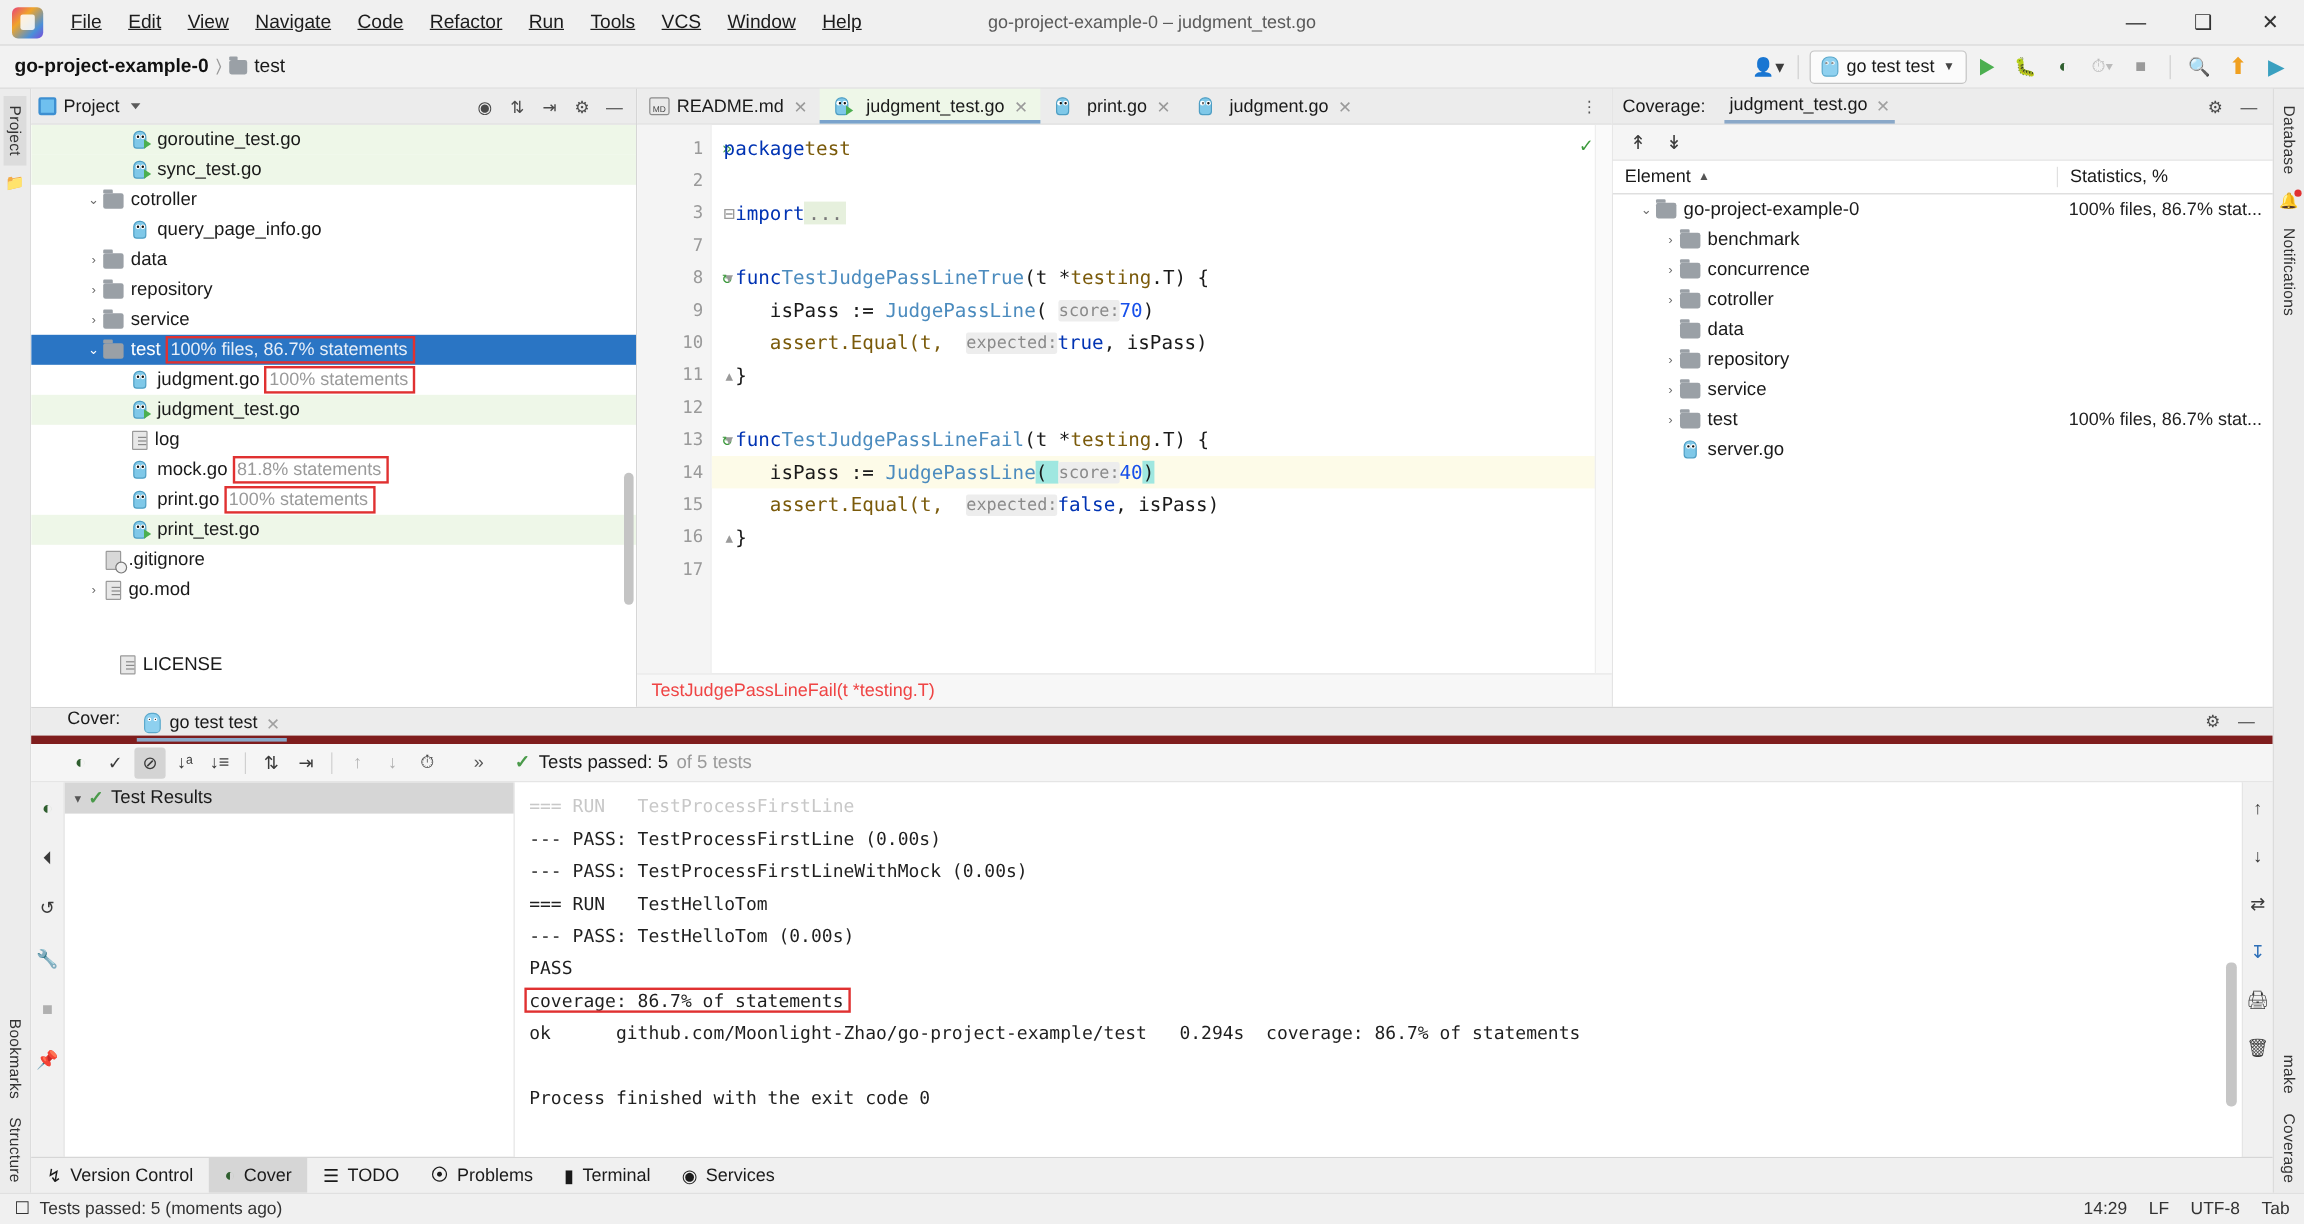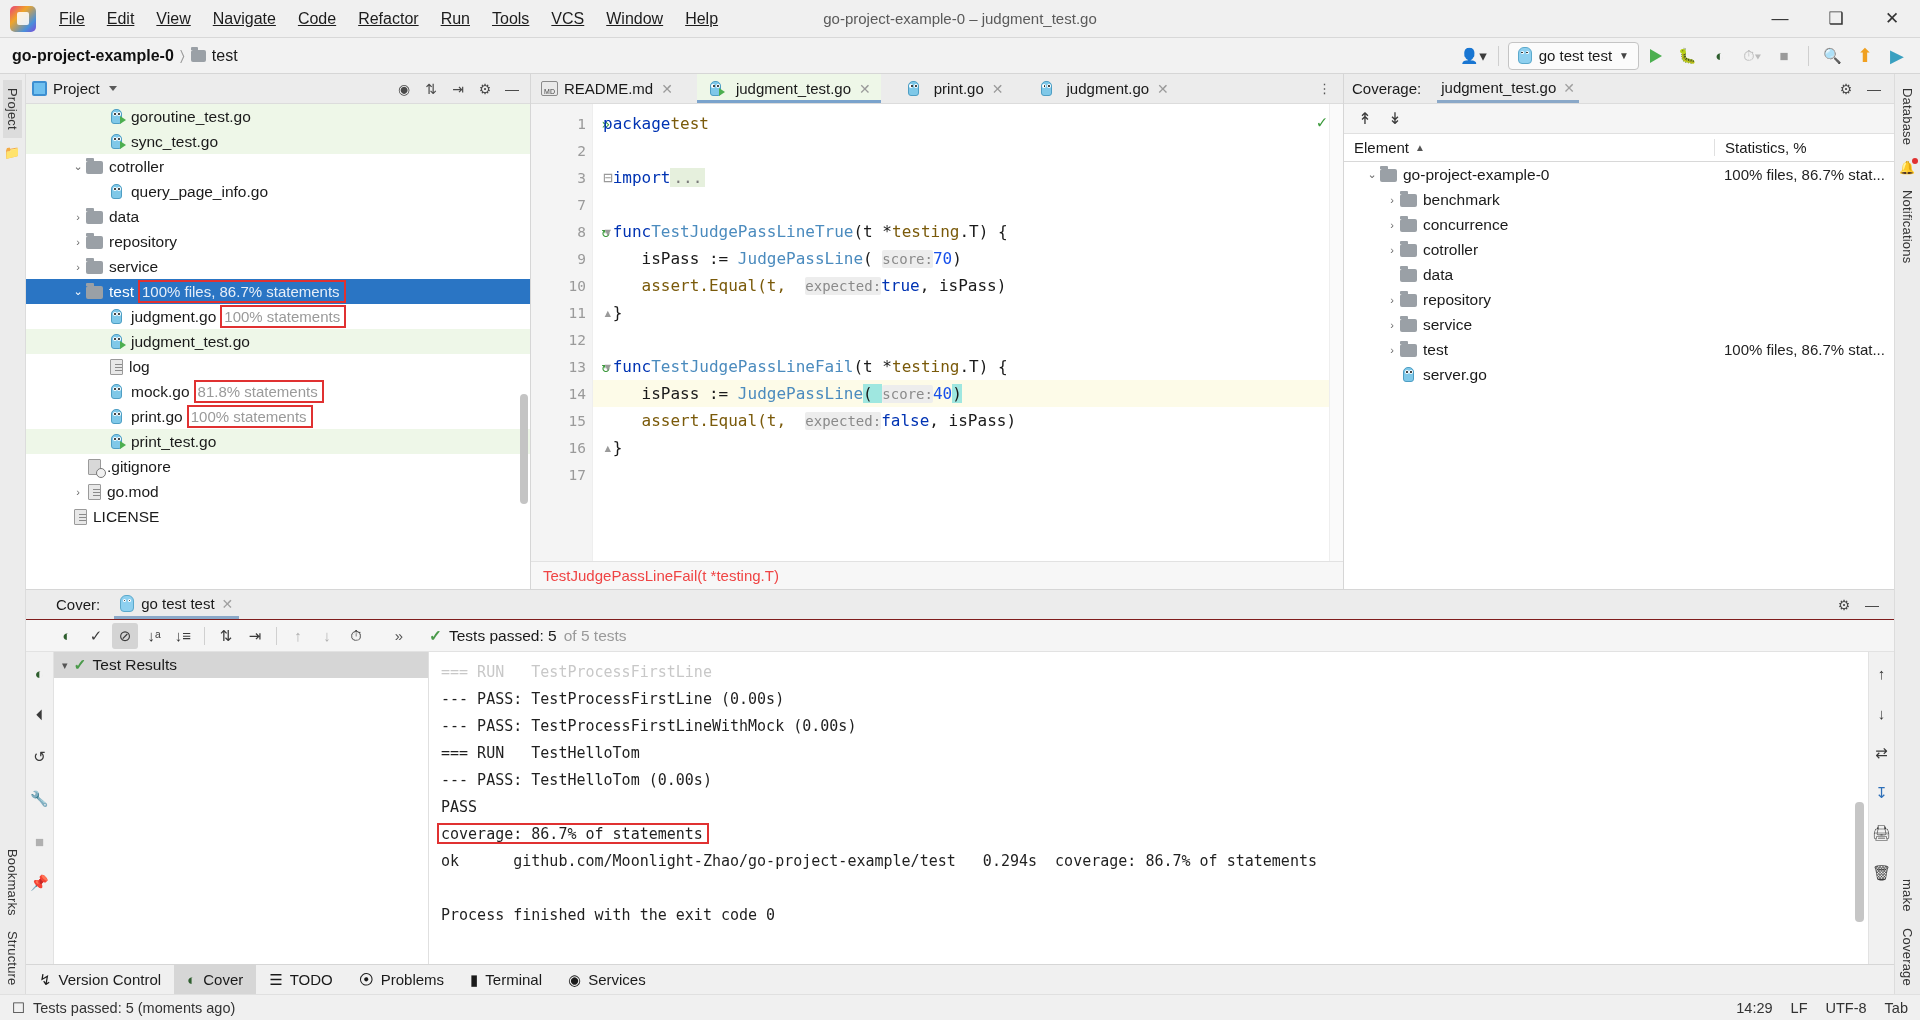--- a/index.html
+++ b/index.html
@@ -136,21 +136,21 @@
   .hi-box {
     position:absolute; border:2px solid #e03131; pointer-events:none; box-sizing:border-box;
   }
 
   .tree-scroll {
     position:absolute; right:2px; top:290px; width:8px; height:110px; background:#c4c4c4; border-radius:4px;
   }
 
   
   .editorwin { flex:1; display:flex; flex-direction:column; min-width:0; background:#fff; border-right:1px solid #d6d6d6;}
-  .tabs { height:30px; background:#ececec; display:flex; align-items:stretch; border-bottom:1px solid #dcdcdc; flex:none;gap:14px;}
+  .tabs { height:30px; background:#ececec; display:flex; align-items:stretch; border-bottom:1px solid #dcdcdc; flex:none;}
   .tab {
     display:flex; align-items:center; gap:6px; padding: 0 10px; font-size:15px; position:relative; white-space:nowrap;
   }
   .tab.active { background:#eef7e8; }
   .tab.active::after { content:""; position:absolute; left:0; right:0; bottom:0; height:3px; background:#7aa3cc;}
   .tab .x { color:#9a9a9a; font-size:14px; margin-left:2px; }
   .md-ico { width:17px;height:15px;background:#e9e9e9;border:1px solid #8a8a8a;border-radius:2px;position:relative;font-size:7px;color:#444;display:flex;align-items:flex-end;justify-content:center;line-height:7px;}
   .tabs-more { margin-left:auto; display:flex; align-items:center; padding: 0 10px; color:#555; letter-spacing:2px; font-size:13px;}
 
   .editor-body { flex:1; display:flex; min-height:0; position:relative; background:#fff; }
@@ -191,21 +191,21 @@
   .cov-cols { height:28px; display:flex; align-items:center; border-bottom:1px solid #d8d8d8; font-size:15px; background:#fff; flex:none;}
   .cov-col-el { flex:1; padding-left:10px; display:flex; align-items:center; gap:6px;}
   .cov-col-st { width:180px; padding-left:10px; border-left:1px solid #e0e0e0; }
   .cov-tree { flex:1; overflow:hidden; font-size:15.5px; }
   .cov-row { height:25px; display:flex; align-items:center; }
   .cov-row .name { flex:1; display:flex; align-items:center; white-space:nowrap; }
   .cov-row .stat { width:180px; padding-left:10px; font-size:15px; color:#222;}
 
   
   .bottom { flex:1; display:flex; flex-direction:column; min-height:0; border-top:1px solid #d6d6d6; background:#fff;}
-  .bp-header { height:30px; background:#ececec; display:flex; align-items:center; padding-left:30px; border-bottom:1px solid #7f1d1d; flex:none;}
+  .bp-header { height:30px; background:#ececec; display:flex; align-items:flex-start; padding-left:30px; border-bottom:7px solid #7f1d1d; flex:none;}
   .bp-header .lbl{font-size:15px;margin-right:14px;}
   .bp-tab{display:flex;align-items:center;gap:7px;font-size:15px;position:relative;padding:4px 6px 6px;}
   .bp-tab::after{content:"";position:absolute;left:0;right:0;bottom:-1px;height:3px;background:#8aa8c8;}
   .bp-actions{margin-left:auto;display:flex;align-items:center;gap:4px;padding-right:10px;}
   .bp-toolbar { height:32px; background:#f5f5f5; display:flex; align-items:center; border-bottom:1px solid #e2e2e2; flex:none; padding-left:28px; gap:3px;}
   .bt { width:26px;height:26px;display:flex;align-items:center;justify-content:center;color:#3a3a3a;font-size:15px;}
   .bt.on{background:#d4d4d4;border-radius:3px;}
   .bt.dim{color:#b0b0b0;}
   .bt-sep{width:1px;height:18px;background:#d0d0d0;margin:0 5px;}
   .tests-passed { display:flex; align-items:center; gap:7px; margin-left:14px; font-size:15.5px;}
@@ -444,21 +444,21 @@
               <div class="row" style="padding-left: 44px;">
                 <span class="arrow"></span>
                 <span class="ficon ic-git"></span>
                 <span class="label">.gitignore</span>
               </div>
               <div class="row" style="padding-left: 44px;">
                 <span class="arrow">›</span>
                 <span class="ficon ic-doc"></span>
                 <span class="label">go.mod</span>
               </div>
-              <div class="row" style="padding-left: 30px;">
+              <div class="row" style="padding-left: 56px; margin-top: 37px;">
                 <span class="arrow"></span>
                 <span class="ficon ic-doc"></span>
                 <span class="label">LICENSE</span>
               </div>
               <div class="tree-scroll"></div>
             </div>
         </div>
 
         <div class="editorwin">
           <div class="tabs">

